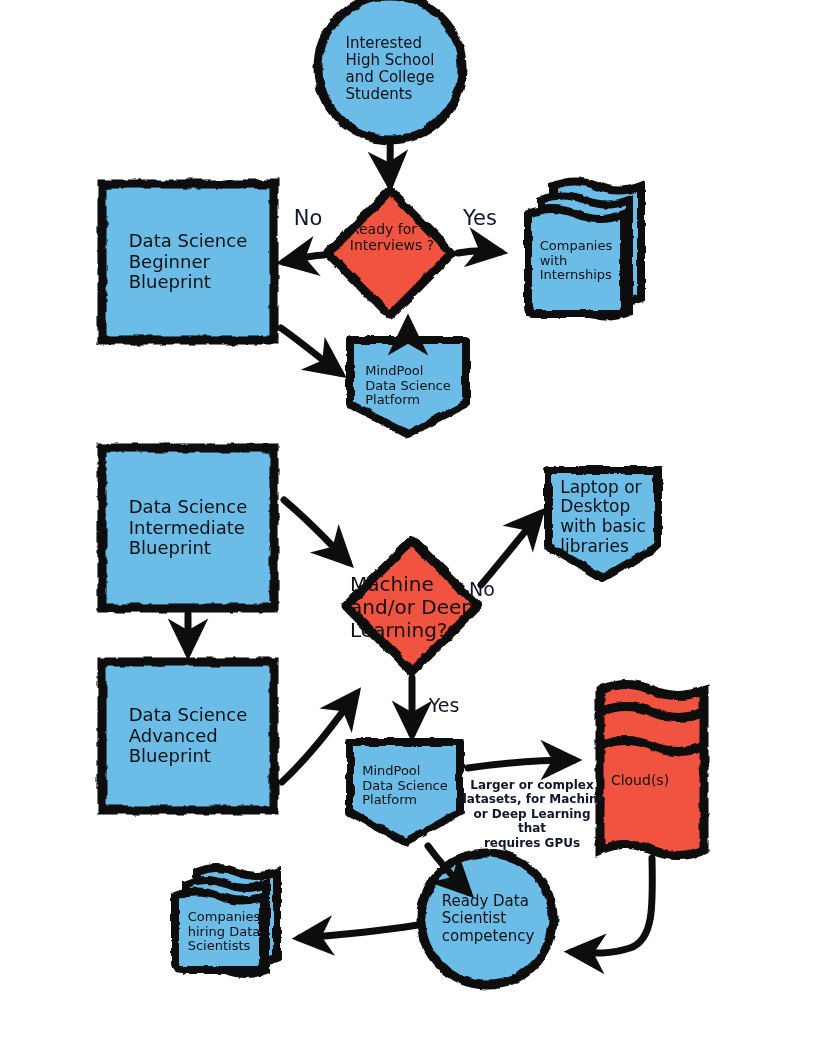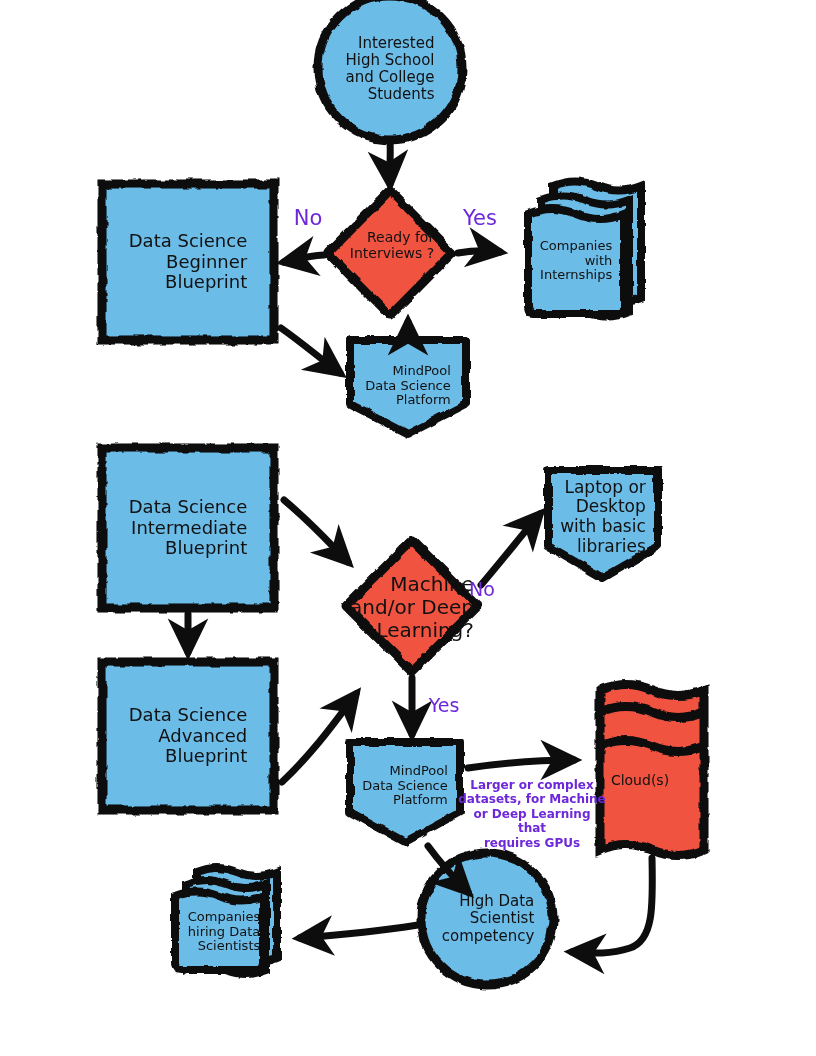--- a/index.html
+++ b/index.html
@@ -1,26 +1,26 @@
 <!DOCTYPE html>
 <html><head>
 <meta charset="utf-8">
 <style>
   html,body{margin:0;padding:0;background:#ffffff;}
   body{width:816px;height:1056px;position:relative;overflow:hidden;
        font-family:"DejaVu Sans","Liberation Sans",sans-serif;}
   #canvas{position:absolute;left:0;top:0;width:816px;height:1056px;}
   .node-label{
-    position:absolute;text-align:right;color:#111111;
+    position:absolute;text-align:left;color:#111111;
     font-family:"DejaVu Sans","Liberation Sans",sans-serif;
     line-height:1.15;white-space:pre-line;pointer-events:none;
     display:flex;align-items:center;justify-content:center;
   }
   .edge-label{
-    position:absolute;color:#6d28d9;text-align:center;white-space:pre-line;
+    position:absolute;color:#0f172a;text-align:center;white-space:pre-line;
     font-family:"DejaVu Sans","Liberation Sans",sans-serif;line-height:1.2;
     display:flex;align-items:center;justify-content:center;
   }
 </style>
 </head>
 <body>
 
 <svg id="canvas" viewBox="0 0 816 1056" xmlns="http://www.w3.org/2000/svg">
   <defs>
     <filter id="rough" x="-20%" y="-20%" width="140%" height="140%">
@@ -125,21 +125,21 @@
     <path d="M428,846 C444,868 456,880 468,892"></path>
     <path d="M652,858 C653,905 654,940 630,948 C608,955 590,953 572,952"></path>
     <path d="M418,925 C380,931 340,935 300,938"></path>
   </g>
 </svg>
 
 <div class="node-label" style="left:322px;top:22px;width:136px;height:94px;font-size:15px;">Interested
 High School
 and College
 Students</div>
-<div class="node-label" style="left:330px;top:220px;width:124px;height:50px;font-size:14px;">Ready for
+<div class="node-label" style="left:330px;top:212px;width:124px;height:50px;font-size:14px;">Ready for
 Interviews ?</div>
 <div class="node-label" style="left:104px;top:226px;width:168px;height:72px;font-size:18px;">Data Science
 Beginner
 Blueprint</div>
 <div class="node-label" style="left:524px;top:232px;width:104px;height:58px;font-size:13px;">Companies
 with
 Internships</div>
 <div class="node-label" style="left:352px;top:358px;width:112px;height:56px;font-size:13px;">MindPool
 Data Science
 Platform</div>
@@ -153,21 +153,21 @@
 Desktop
 with basic
 libraries</div>
 <div class="node-label" style="left:104px;top:700px;width:168px;height:72px;font-size:18px;">Data Science
 Advanced
 Blueprint</div>
 <div class="node-label" style="left:352px;top:758px;width:106px;height:56px;font-size:13px;">MindPool
 Data Science
 Platform</div>
 <div class="node-label" style="left:604px;top:768px;width:72px;height:24px;font-size:14px;">Cloud(s)</div>
-<div class="node-label" style="left:430px;top:886px;width:116px;height:66px;font-size:15px;">High Data
+<div class="node-label" style="left:430px;top:886px;width:116px;height:66px;font-size:15px;">Ready Data
 Scientist
 competency</div>
 <div class="node-label" style="left:176px;top:904px;width:96px;height:56px;font-size:13px;">Companies
 hiring Data
 Scientists</div>
 
 <div class="edge-label" style="left:288px;top:206px;width:40px;height:26px;font-size:21px;">No</div>
 <div class="edge-label" style="left:456px;top:206px;width:48px;height:26px;font-size:21px;">Yes</div>
 <div class="edge-label" style="left:462px;top:576px;width:40px;height:26px;font-size:19px;">No</div>
 <div class="edge-label" style="left:420px;top:692px;width:48px;height:26px;font-size:19px;">Yes</div>

